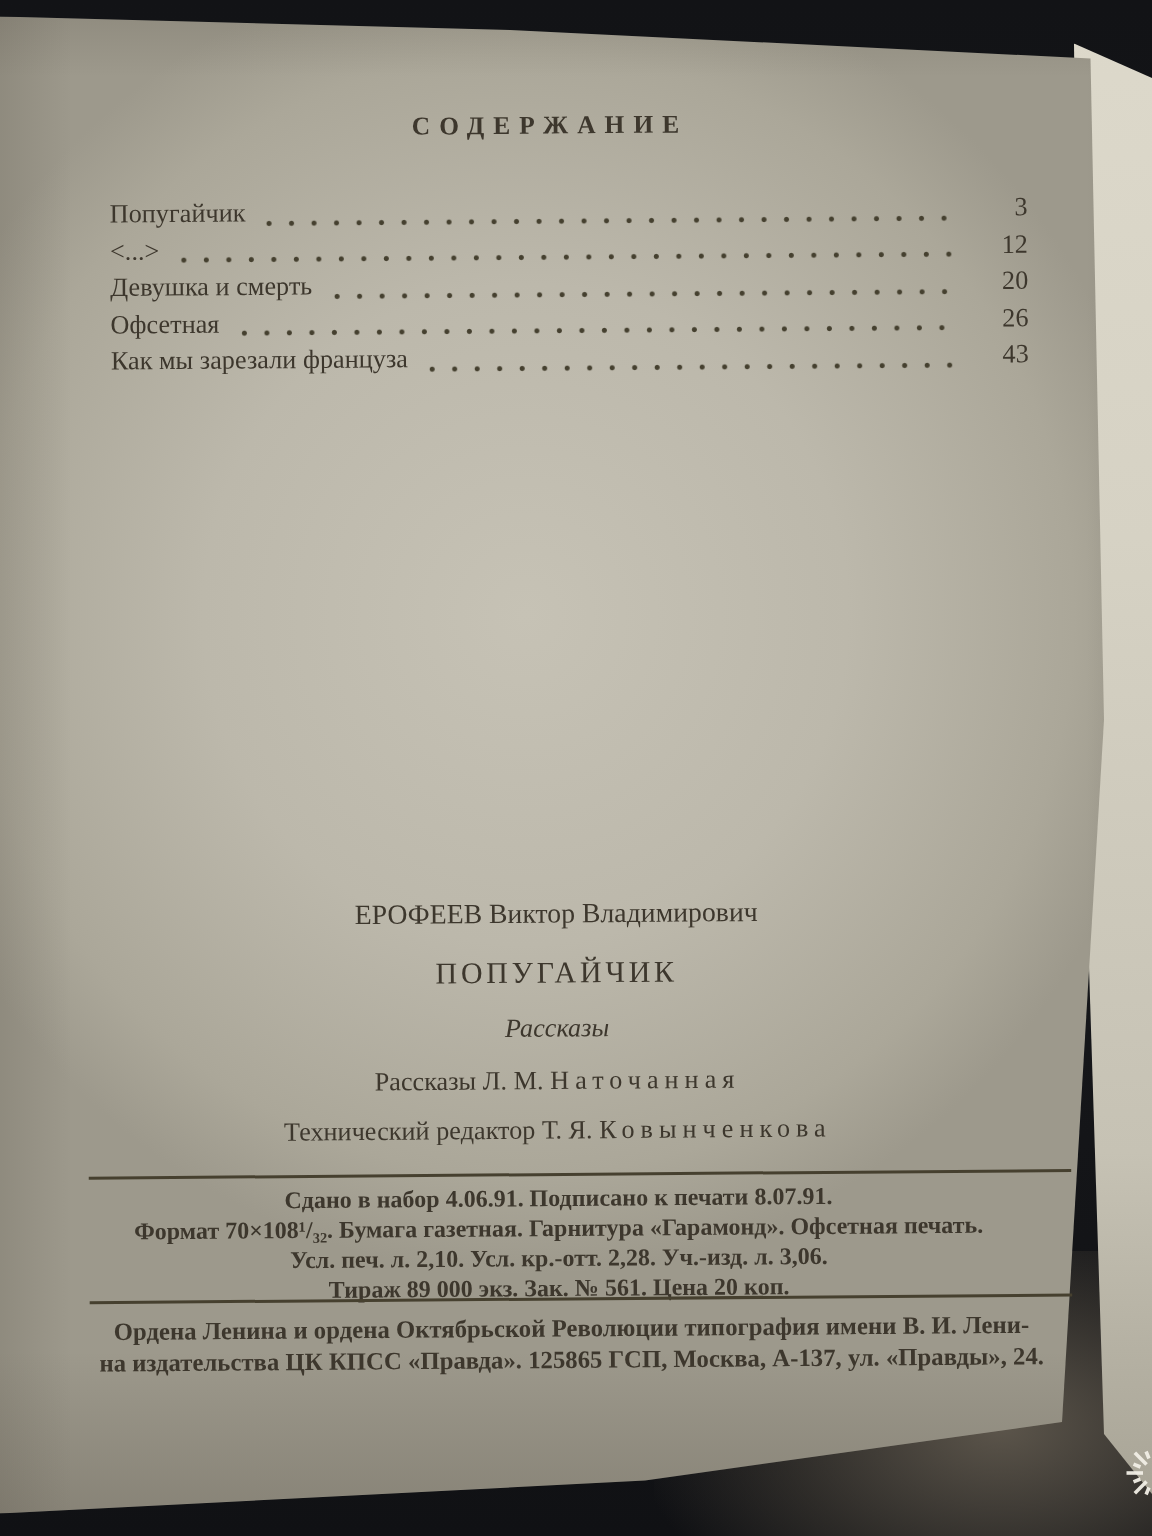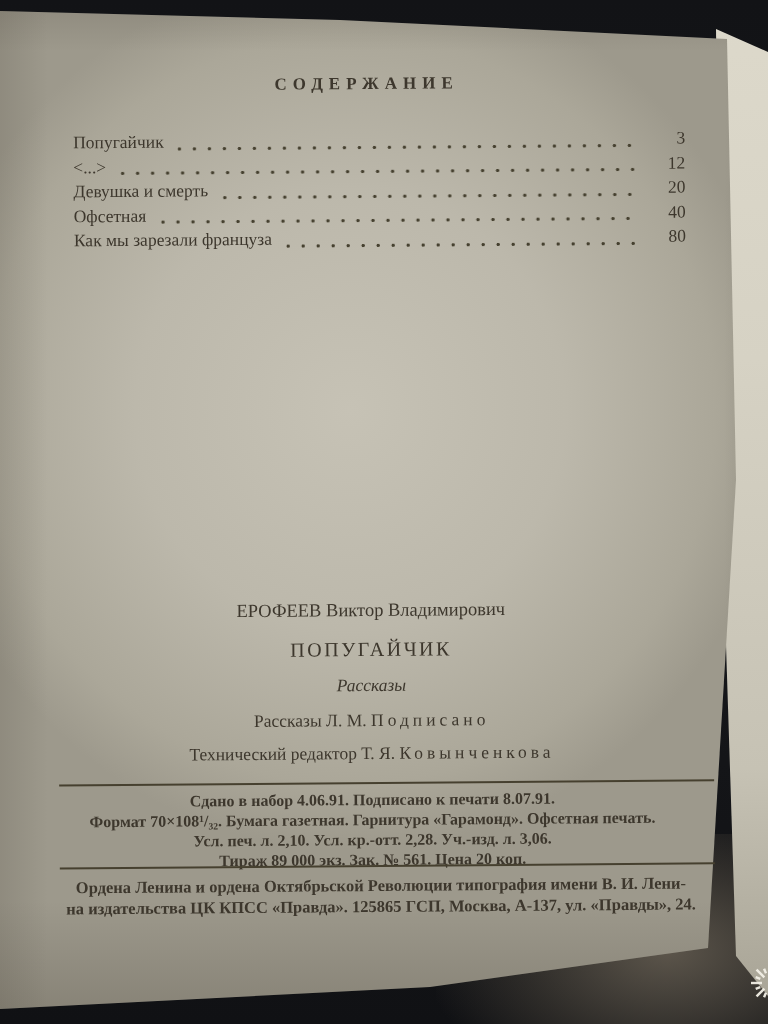--- a/index.html
+++ b/index.html
@@ -96,34 +96,34 @@
         <span class="toc-page">12</span>
       </div>
       <div class="toc-row">
         <span class="toc-title">Девушка и смерть</span>
         <span class="leader"></span>
         <span class="toc-page">20</span>
       </div>
       <div class="toc-row">
         <span class="toc-title">Офсетная</span>
         <span class="leader"></span>
-        <span class="toc-page">40</span>
+        <span class="toc-page">26</span>
       </div>
       <div class="toc-row">
         <span class="toc-title">Как мы зарезали француза</span>
         <span class="leader"></span>
-        <span class="toc-page">80</span>
+        <span class="toc-page">43</span>
       </div>
     </div>
 
     <div class="centered author-line">ЕРОФЕЕВ Виктор Владимирович</div>
     <div class="centered book-title">ПОПУГАЙЧИК</div>
     <div class="centered genre">Рассказы</div>
 
-    <div class="centered editor-line"><span>Рассказы Л. М. </span><span class="spaced-name">Подписано</span></div>
+    <div class="centered editor-line"><span>Рассказы Л. М. </span><span class="spaced-name">Наточанная</span></div>
 
     <div class="centered tech-editor-line"><span>Технический редактор Т. Я. </span><span class="spaced-name">Ковынченкова</span></div>
 
     <div class="rule rule-top"></div>
 
     <div class="centered imprint">
       <div>Сдано в набор 4.06.91. Подписано к печати 8.07.91.</div>
       <div>Формат 70×108¹/₃₂. Бумага газетная. Гарнитура «Гарамонд». Офсетная печать.</div>
       <div>Усл. печ. л. 2,10. Усл. кр.-отт. 2,28. Уч.-изд. л. 3,06.</div>
       <div>Тираж 89 000 экз. Зак. № 561. Цена 20 коп.</div>

